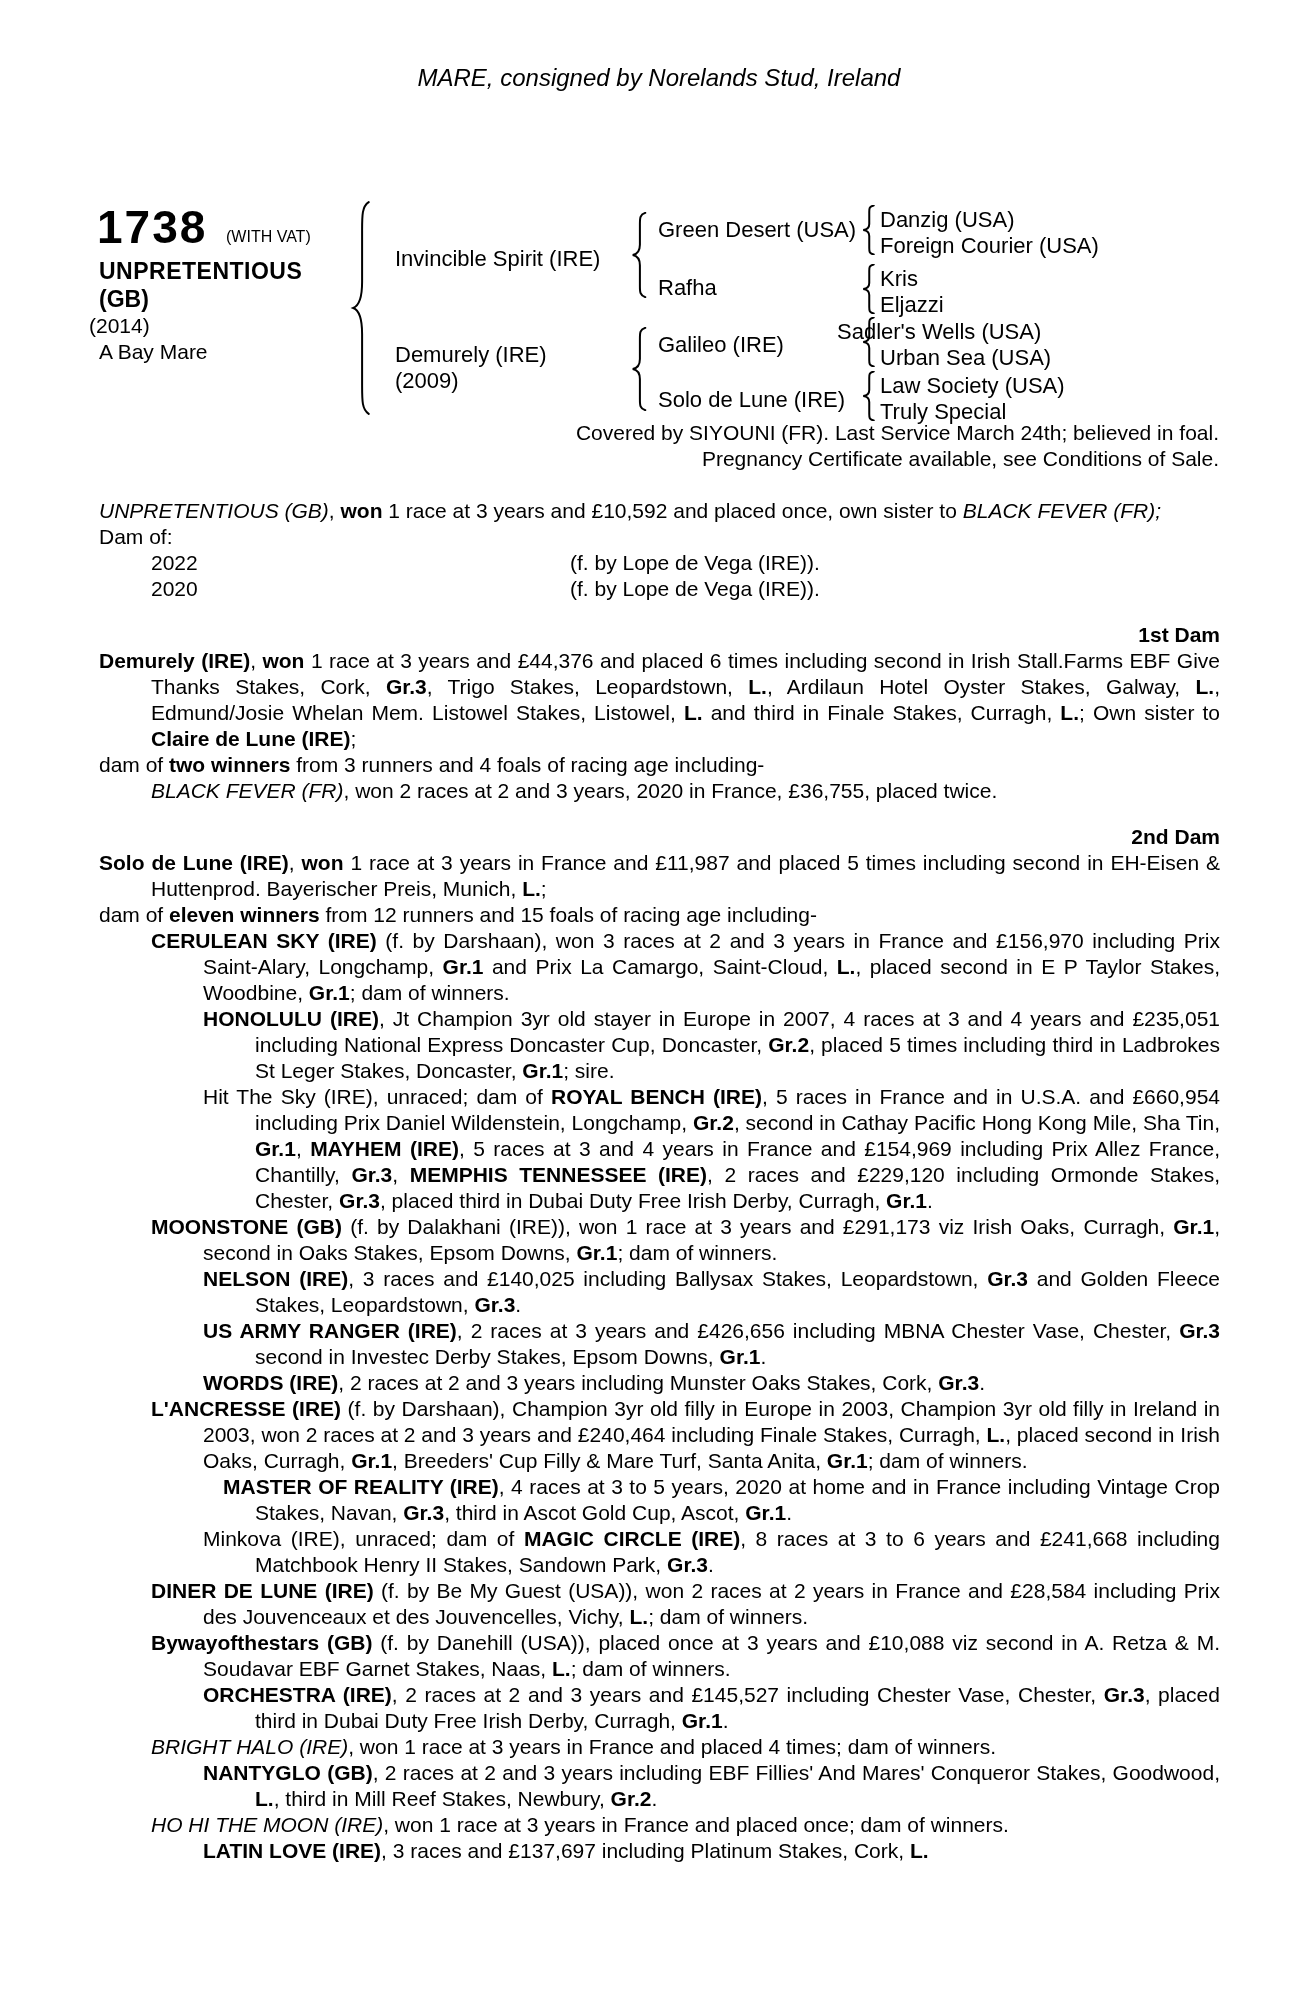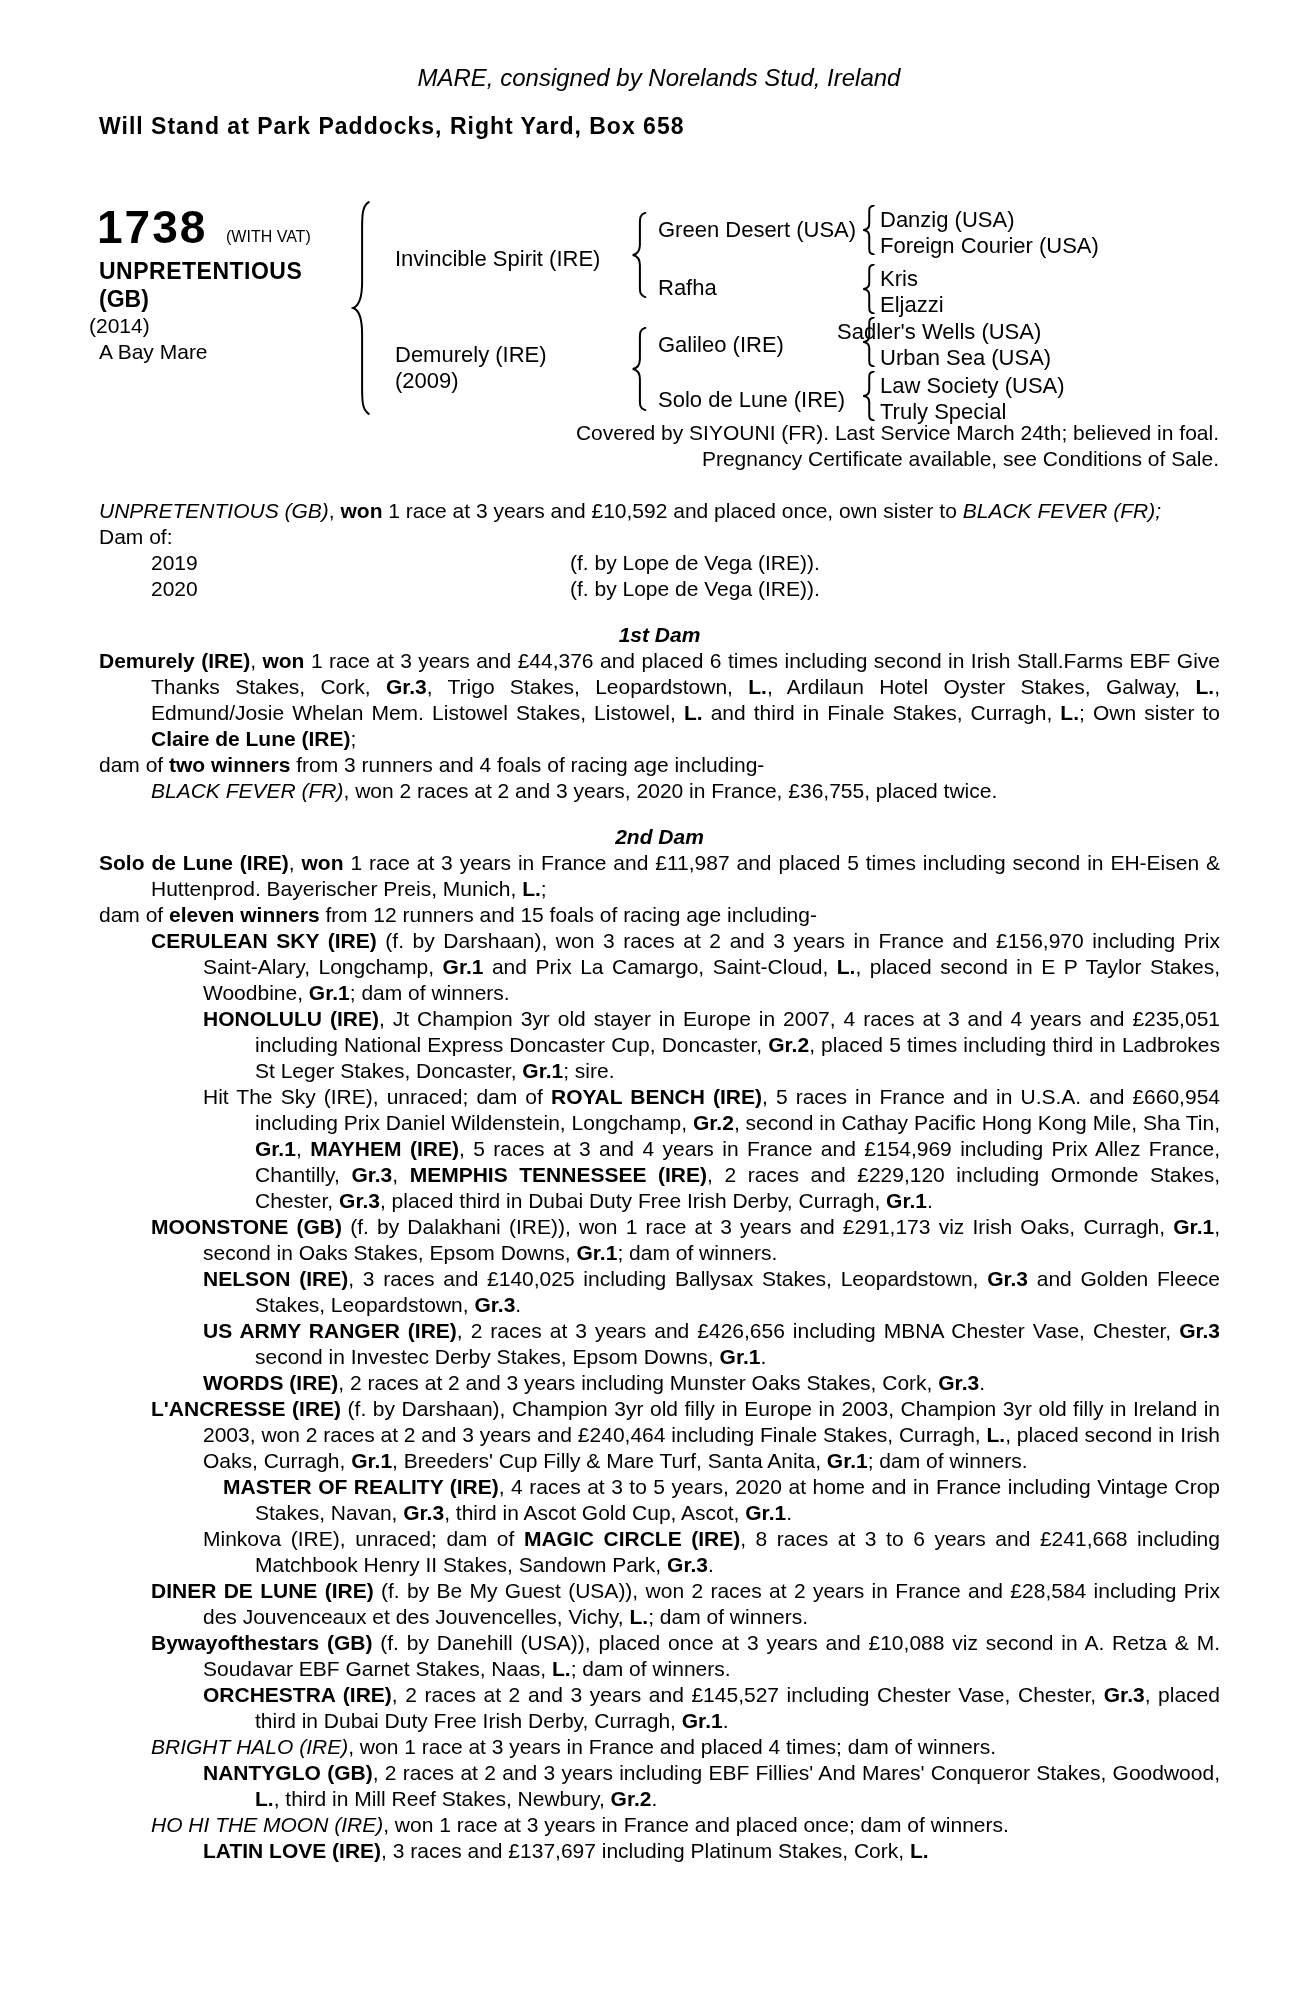--- a/index.html
+++ b/index.html
@@ -23,31 +23,30 @@
   .brace svg{display:block;width:100%;height:100%;}
 
   .cover-line{position:absolute;left:99px;width:1120px;text-align:right;font-size:21px;}
 
   .body-block{position:absolute;top:498px;left:99px;width:1121px;font-size:21px;line-height:26px;}
   .p{text-align:justify;}
   .h0{padding-left:52px;text-indent:-52px;}
   .l1{padding-left:104px;text-indent:-52px;}
   .l2{padding-left:156px;text-indent:-52px;}
   .flush{text-align:left;}
-  .heading{font-weight:bold;margin-top:20px;text-align:center;font-style:italic;}
+  .heading{font-weight:bold;margin-top:20px;text-align:right;}
   .produce-row{position:relative;padding-left:52px;text-align:left;}
   .produce-row .detail{position:absolute;left:471px;top:0;}
 </style>
 </head>
 <body>
 
 <div class="sheet">
 
   <div class="consign-title">MARE, consigned by Norelands Stud, Ireland</div>
-  <div class="stand-line">Will Stand at Park Paddocks, Right Yard, Box 658</div>
 
   <div class="lot-number">1738</div>
   <div class="lot-vat">(WITH VAT)</div>
   <div class="lot-name">UNPRETENTIOUS</div>
   <div class="lot-suffix">(GB)</div>
   <div class="lot-year">(2014)</div>
   <div class="lot-sex">A Bay Mare</div>
 
   <div class="ped">
 
@@ -108,21 +107,21 @@
 
   <div class="cover-line" style="top:421px;">Covered by SIYOUNI (FR). Last Service March 24th; believed in foal.</div>
   <div class="cover-line" style="top:447px;">Pregnancy Certificate available, see Conditions of Sale.</div>
 
   <div class="body-block">
 
     <div class="p h0"><span style="font-style: italic;">UNPRETENTIOUS (GB)</span><span>, </span><span style="font-weight: bold;">won</span><span> 1 race at 3 years and £10,592 and placed once, own sister to </span><span style="font-style: italic;">BLACK FEVER (FR);</span></div>
 
     <div class="flush">Dam of:</div>
     <div class="produce-row">
-      <span>2019</span>
+      <span>2022</span>
       <span class="detail">(f. by Lope de Vega (IRE)).</span>
     </div>
     <div class="produce-row">
       <span>2020</span>
       <span class="detail">(f. by Lope de Vega (IRE)).</span>
     </div>
 
     <div class="heading">1st Dam</div>
     <div class="p h0"><span style="font-weight: bold;">Demurely (IRE)</span><span>, </span><span style="font-weight: bold;">won</span><span> 1 race at 3 years and £44,376 and placed 6 times including second in Irish Stall.Farms EBF Give Thanks Stakes, Cork, </span><span style="font-weight: bold;">Gr.3</span><span>, Trigo Stakes, Leopardstown, </span><span style="font-weight: bold;">L.</span><span>, Ardilaun Hotel Oyster Stakes, Galway, </span><span style="font-weight: bold;">L.</span><span>, Edmund/Josie Whelan Mem. Listowel Stakes, Listowel, </span><span style="font-weight: bold;">L.</span><span> and third in Finale Stakes, Curragh, </span><span style="font-weight: bold;">L.</span><span>; Own sister to </span><span style="font-weight: bold;">Claire de Lune (IRE)</span><span>;</span></div>
     <div class="p flush"><span>dam of </span><span style="font-weight: bold;">two winners</span><span> from 3 runners and 4 foals of racing age including-</span></div>

